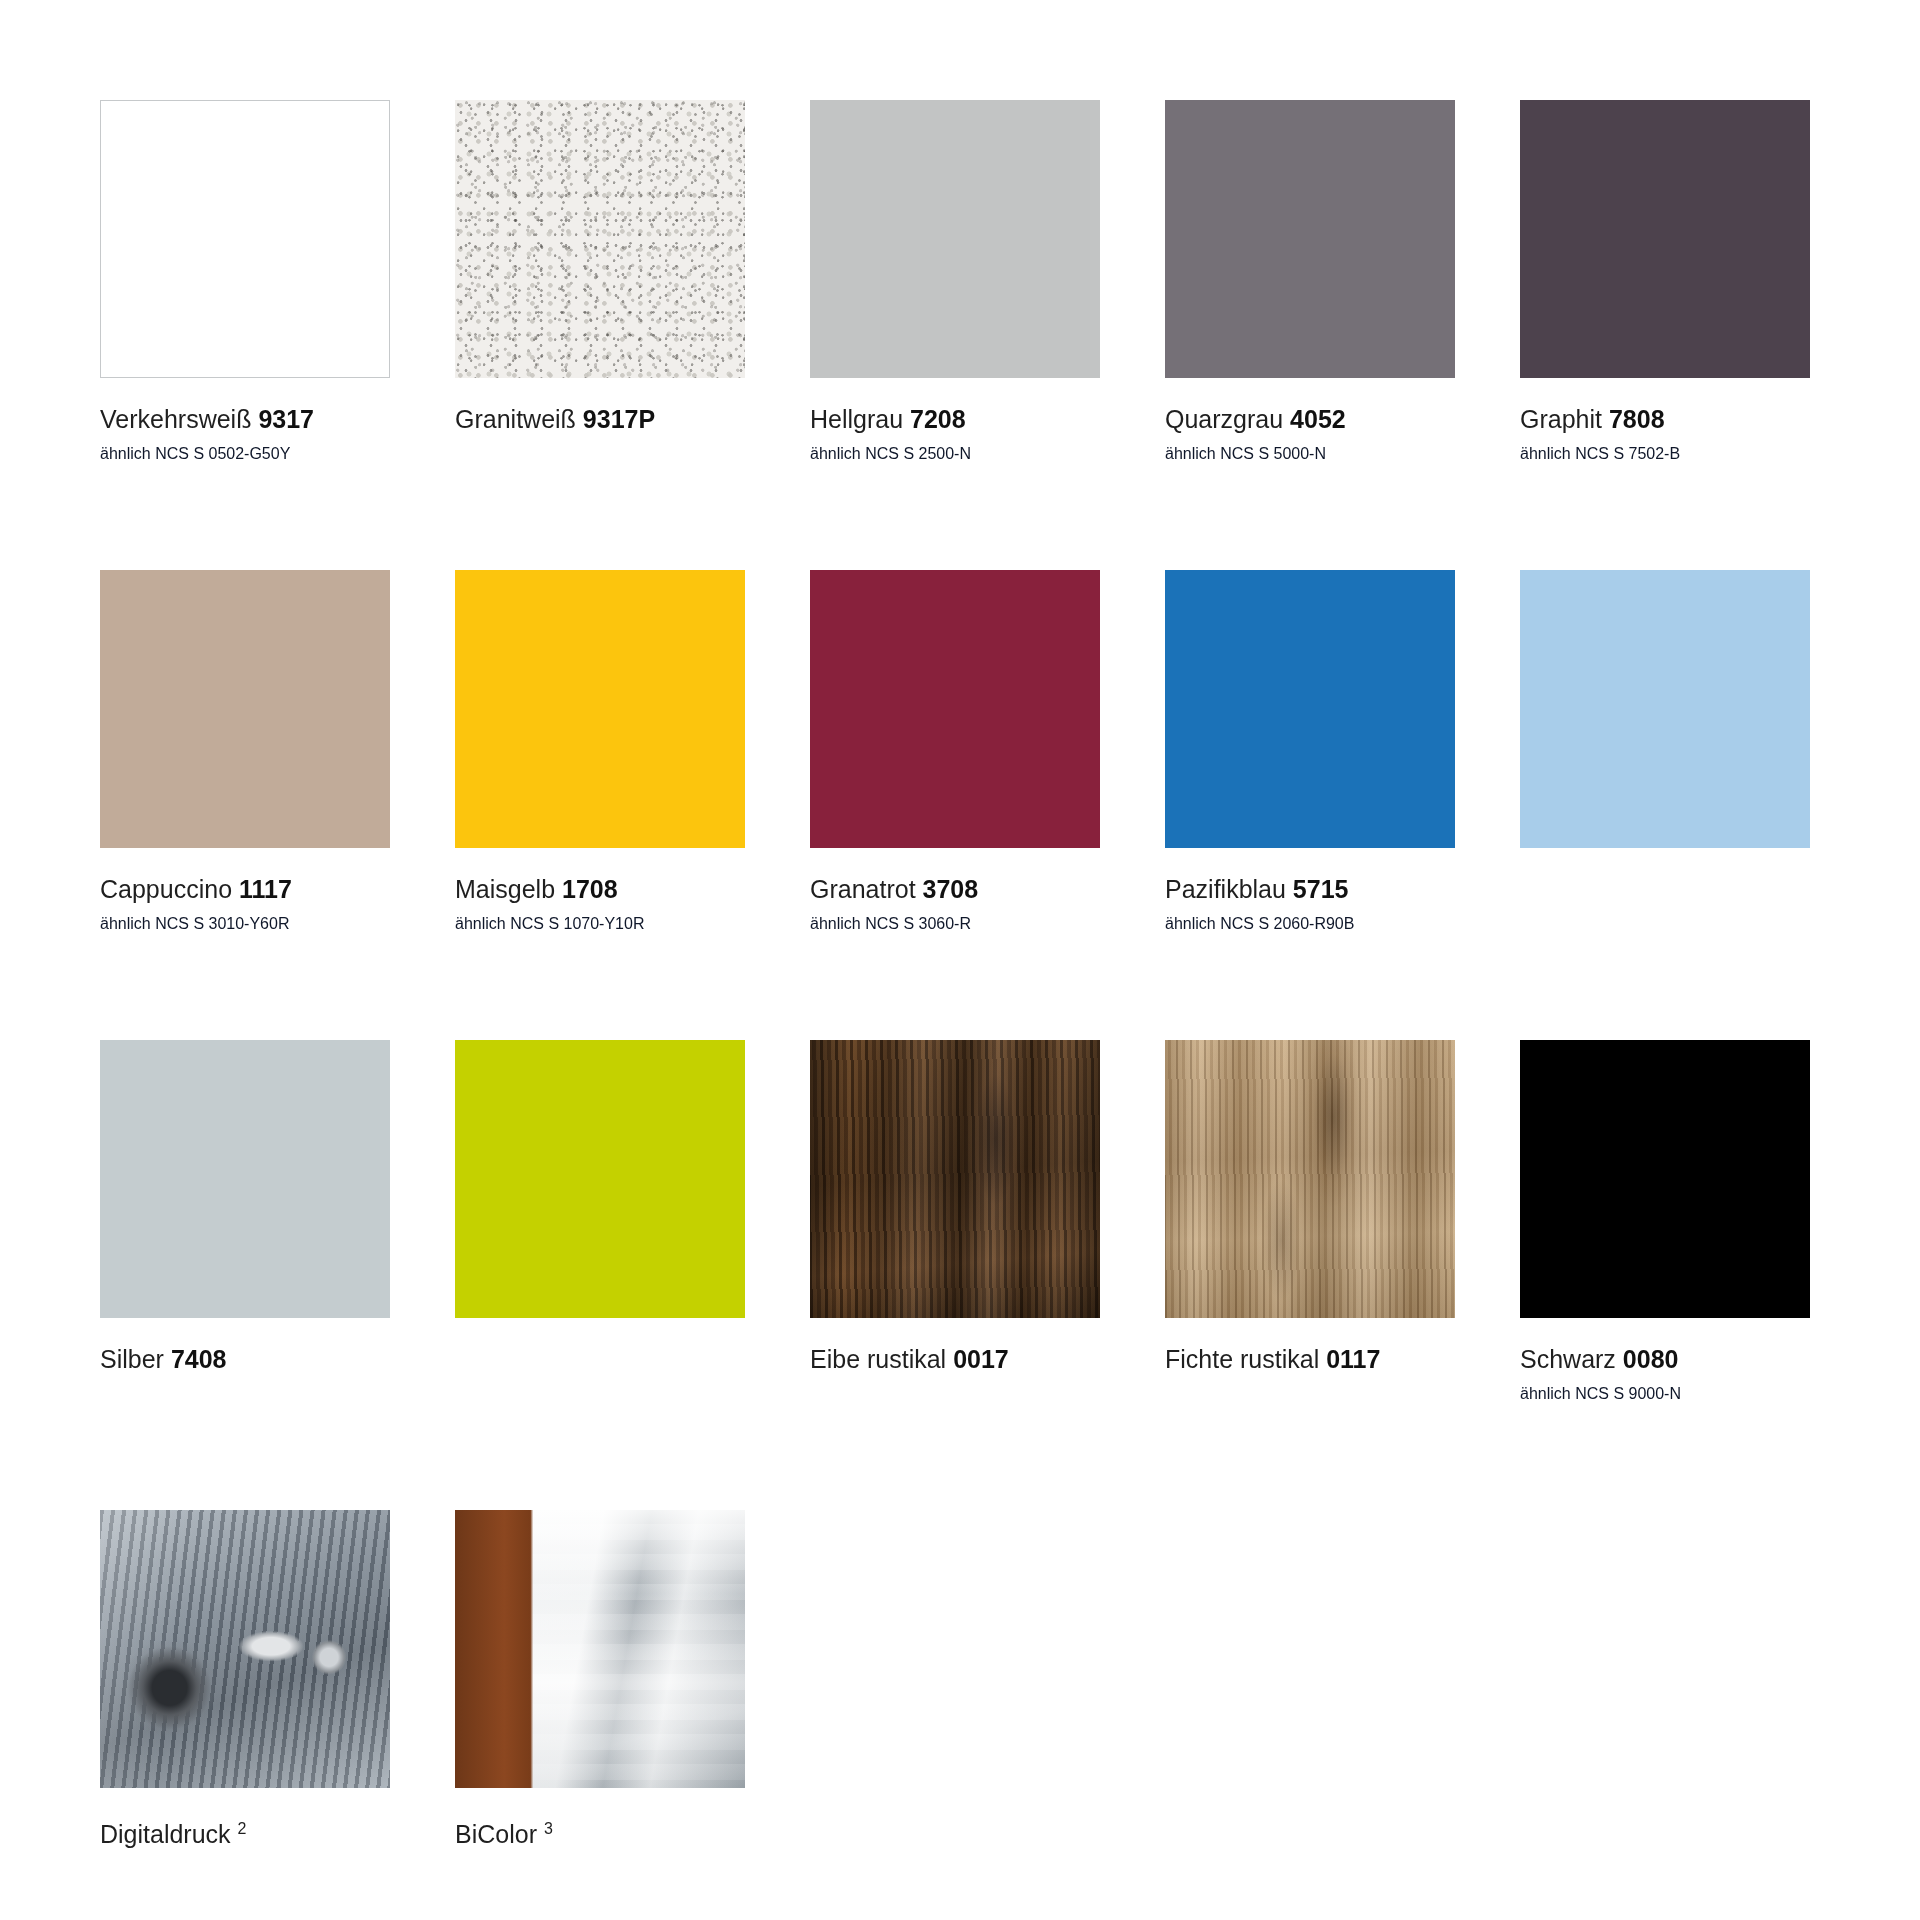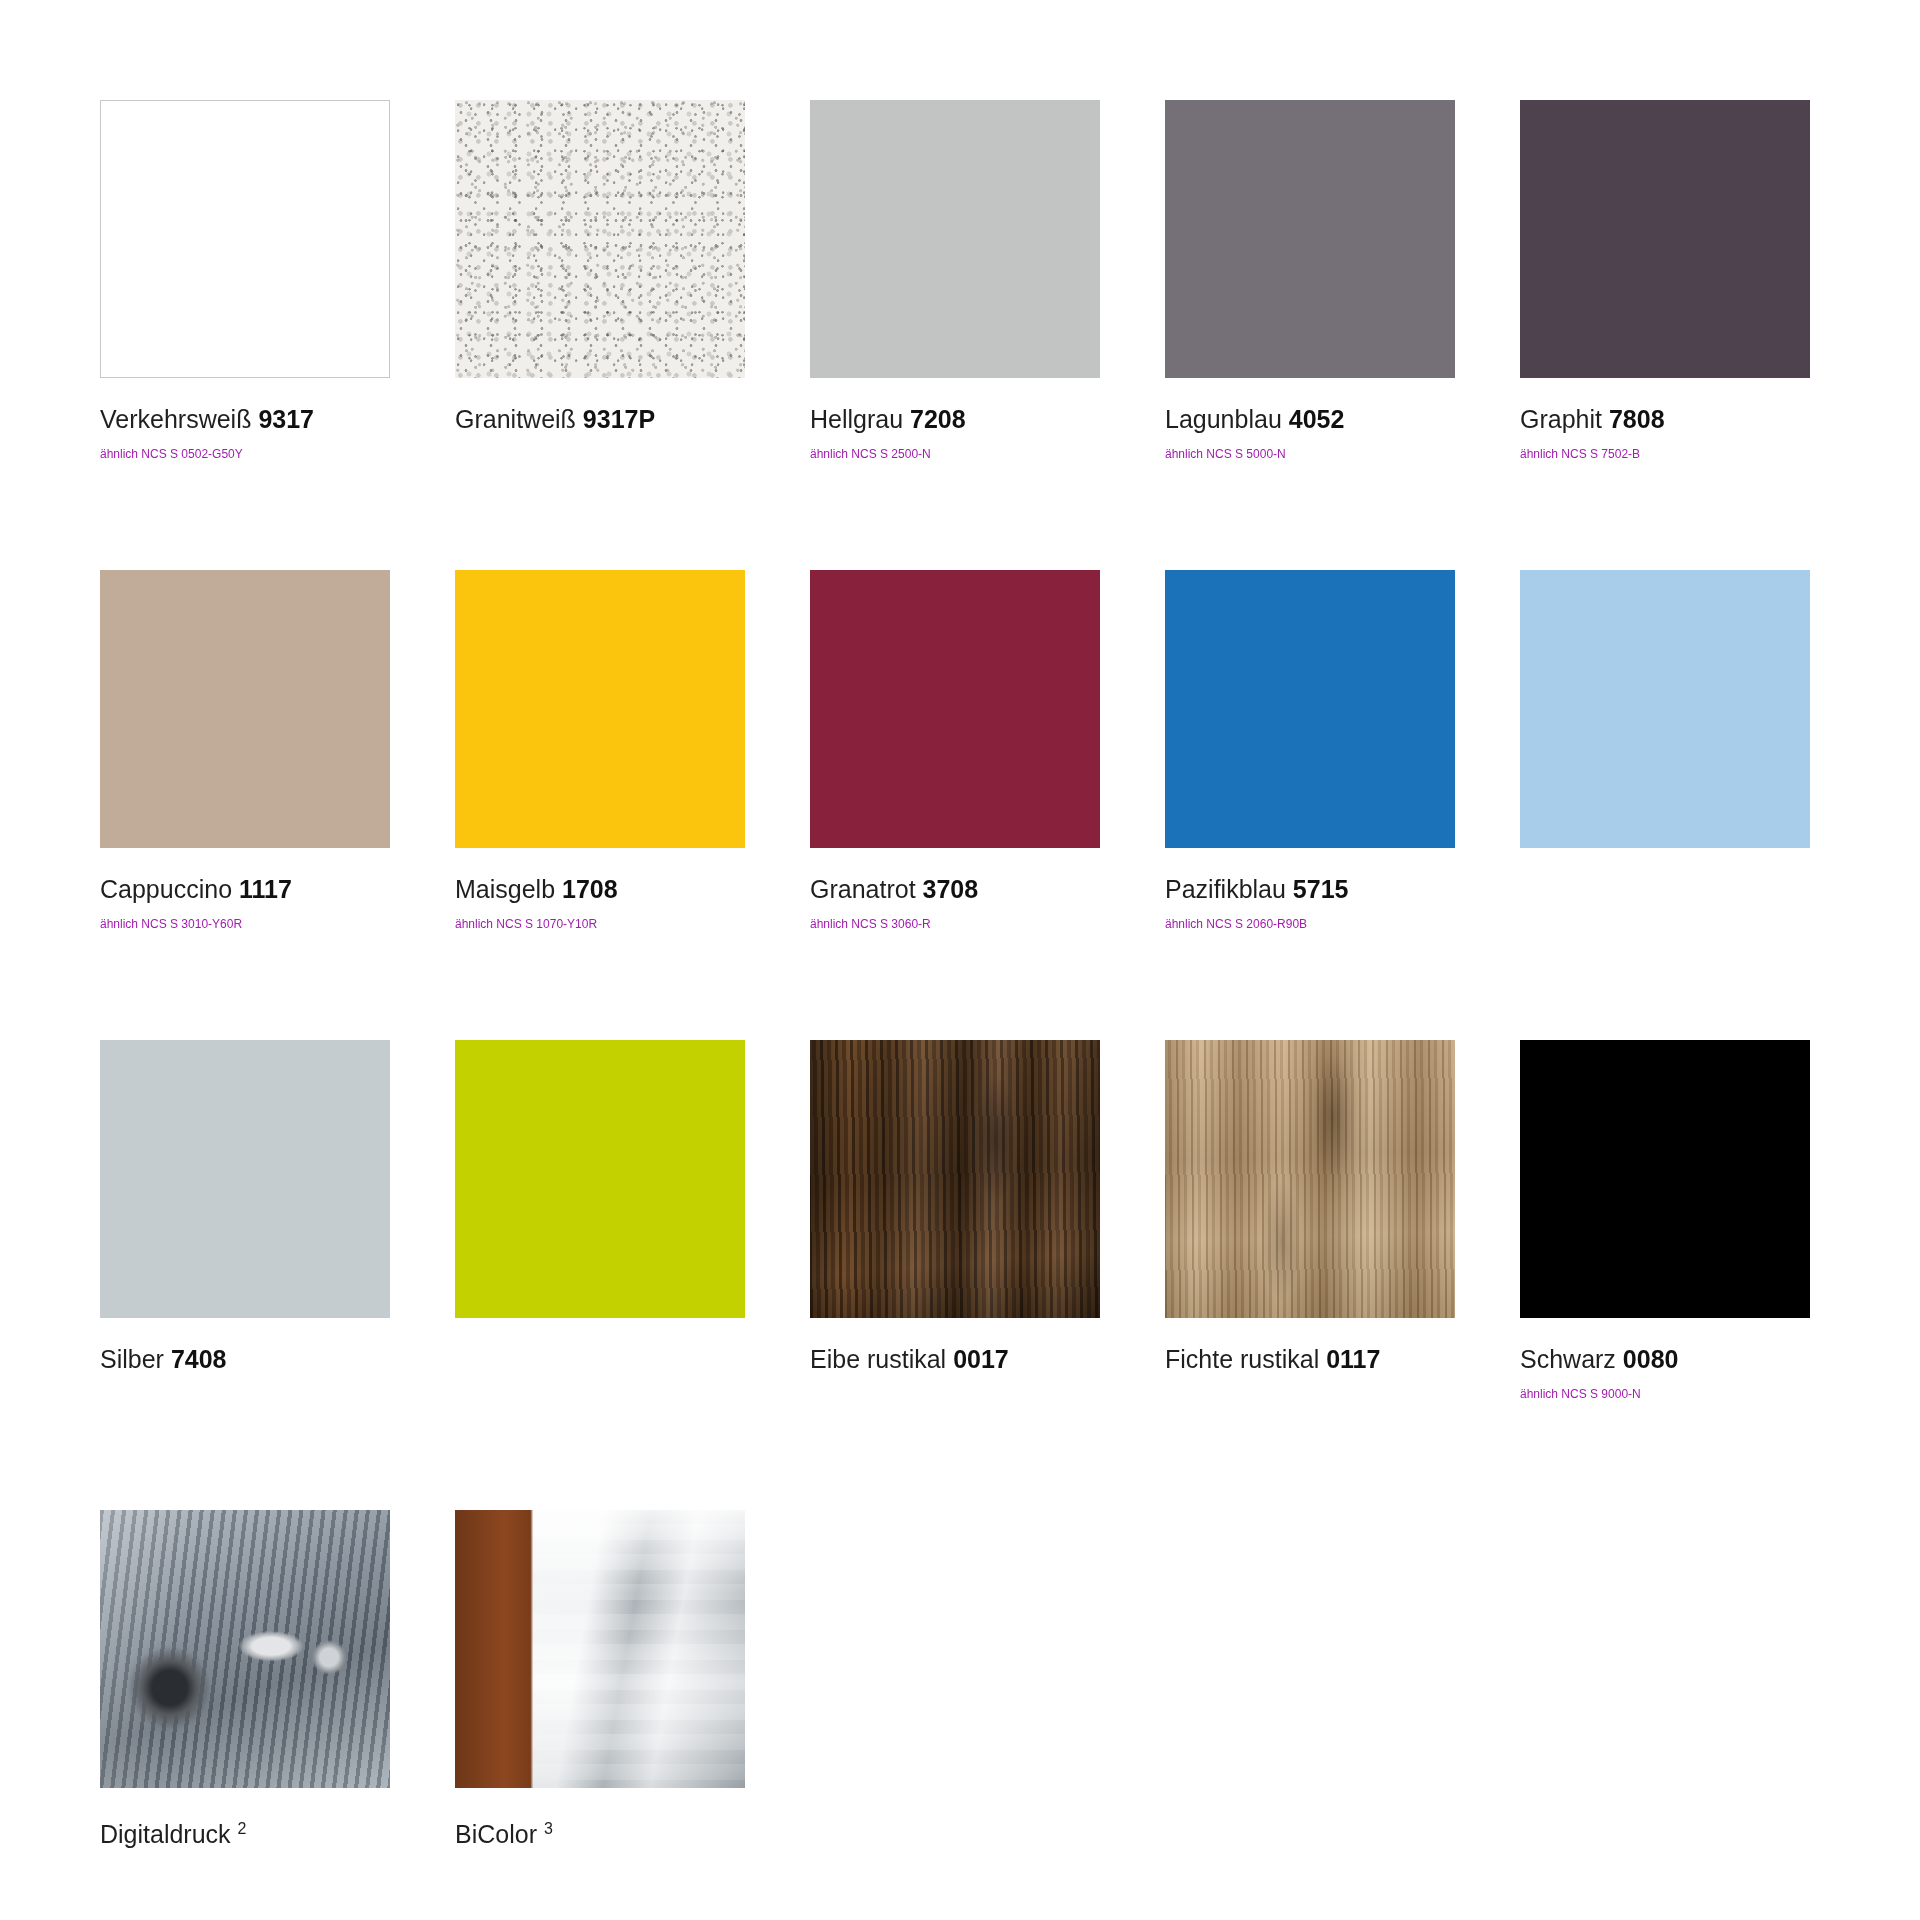--- a/index.html
+++ b/index.html
@@ -67,23 +67,23 @@
   }
 
   .swatch-name .sup {
     font-size: 16px;
     vertical-align: super;
     font-weight: 400;
     color: #1f1f1f;
   }
 
   .swatch-ncs {
-    font-size: 12px;
+    font-size: 16px;
     line-height: 24px;
-    color: #a21caf;
+    color: #0f172a;
     margin-top: 8px;
     white-space: nowrap;
     min-height: 24px;
   }
 
   .swatch-ncs:empty { min-height: 0; }
 
   
 
   .tex-granite {
@@ -172,21 +172,21 @@
       <div class="swatch-card">
         <div class="swatch-chip" style="background: rgb(194, 196, 196);"></div>
         <div class="swatch-caption">
           <div class="swatch-name"><span>Hellgrau</span> <span class="code">7208</span></div>
           <div class="swatch-ncs">ähnlich NCS S 2500-N</div>
         </div>
       </div>
       <div class="swatch-card">
         <div class="swatch-chip" style="background: rgb(117, 112, 119);"></div>
         <div class="swatch-caption">
-          <div class="swatch-name"><span>Lagunblau</span> <span class="code">4052</span></div>
+          <div class="swatch-name"><span>Quarzgrau</span> <span class="code">4052</span></div>
           <div class="swatch-ncs">ähnlich NCS S 5000-N</div>
         </div>
       </div>
       <div class="swatch-card">
         <div class="swatch-chip" style="background: rgb(77, 66, 77);"></div>
         <div class="swatch-caption">
           <div class="swatch-name"><span>Graphit</span> <span class="code">7808</span></div>
           <div class="swatch-ncs">ähnlich NCS S 7502-B</div>
         </div>
       </div>

